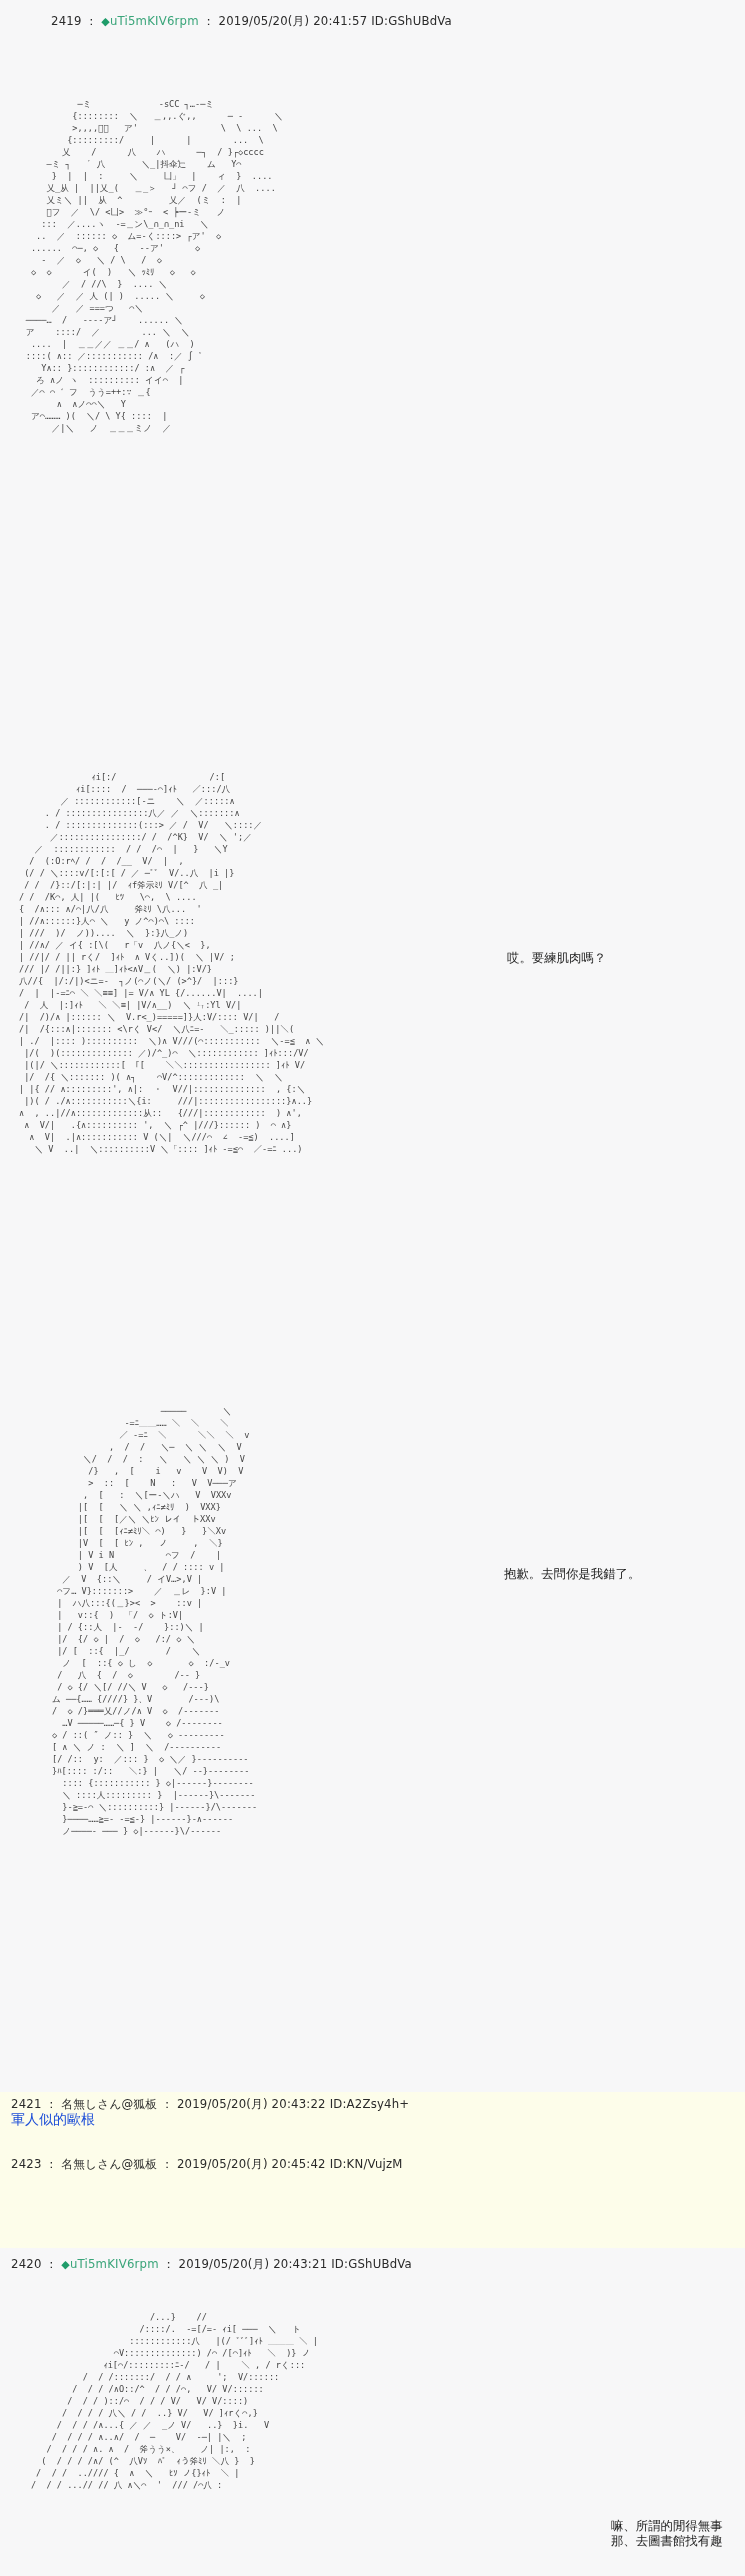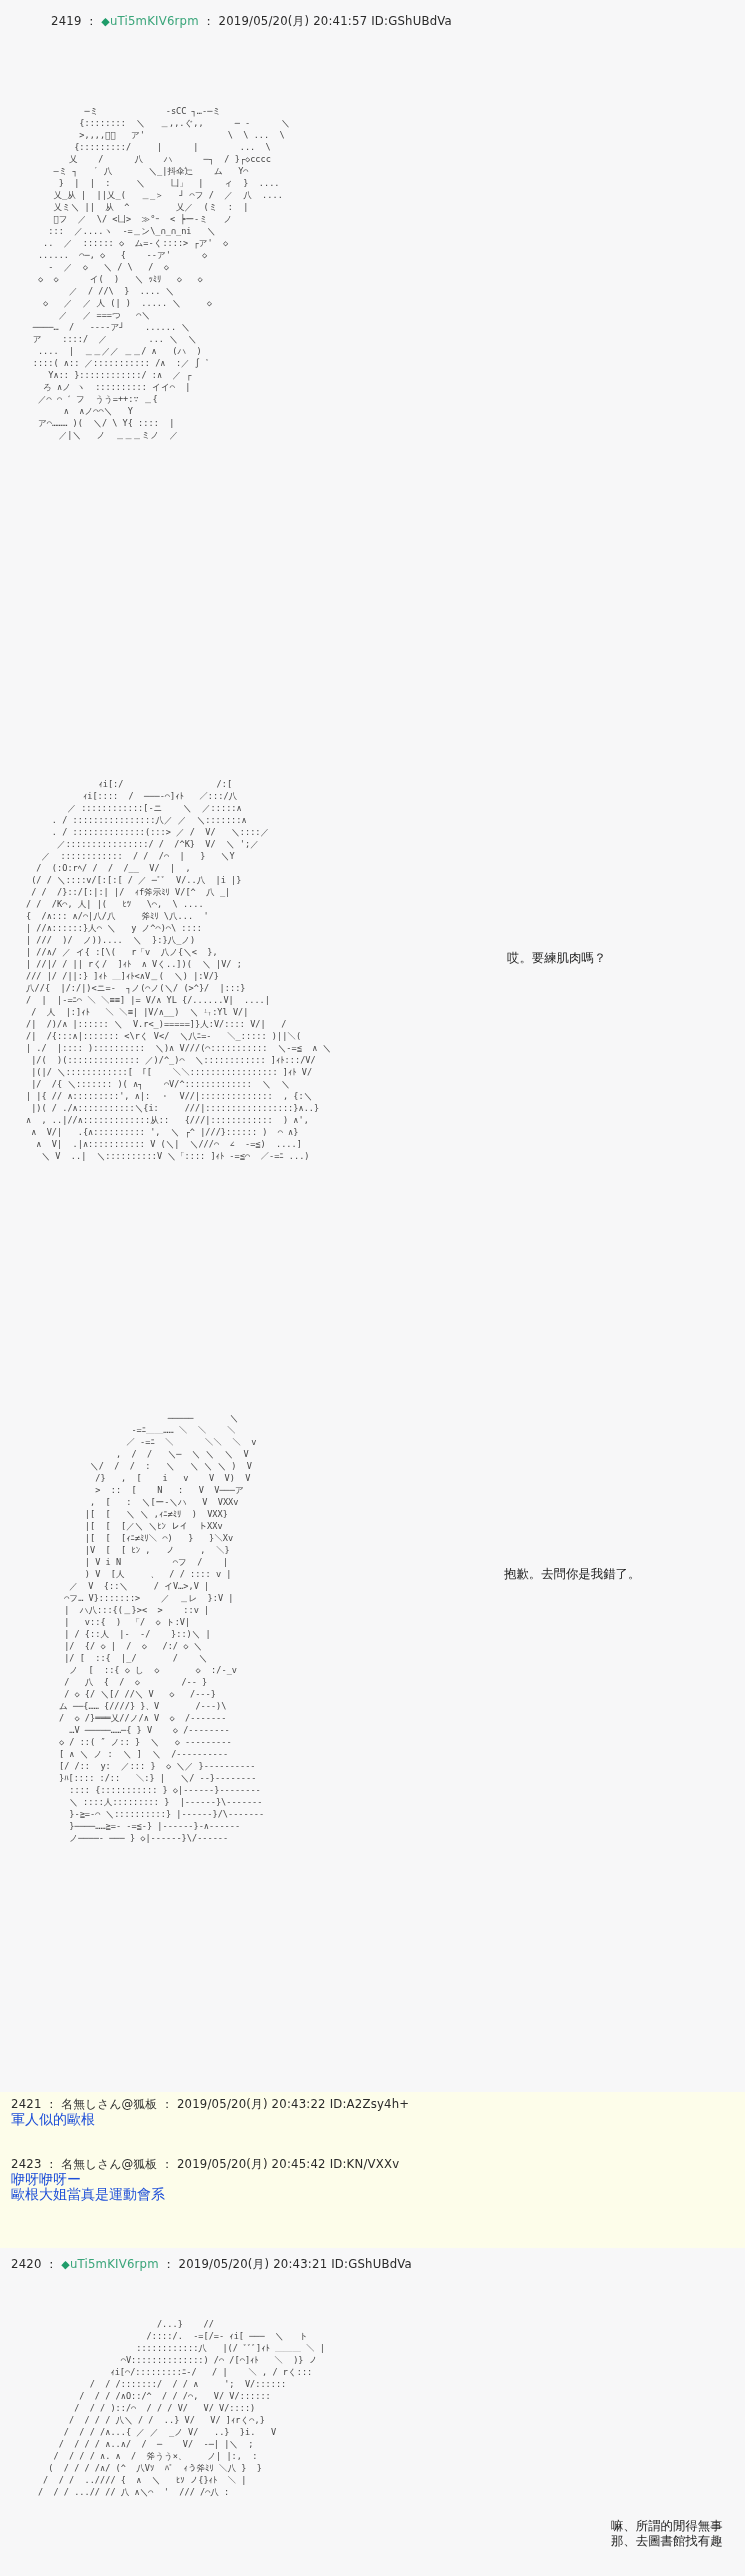--- a/index.html
+++ b/index.html
@@ -20,21 +20,21 @@
   }
   .trip-diamond { color: #1f9c6a; font-size: 11px; }
   .trip { color: #3aa57a; }
   .aa {
     position: absolute;
     font-family: "DejaVu Sans Mono", monospace;
     font-size: 8.6px;
     line-height: 12px;
     white-space: pre;
     color: #444;
-    margin: 12px;
+    margin: 5px;
   }
   .dialogue {
     position: absolute;
     font-size: 12.4px;
     line-height: 14.8px;
     color: #1e1e1e;
     white-space: pre;
   }
   .reply-band {
     position: absolute; left: 0; width: 745px;
@@ -173,24 +173,22 @@
     </div>
     <div class="reply-body">軍人似的歐根</div>
   </div>
   <div class="reply" style="top:65px;">
     <div class="post-header">
       <span>2423</span>
       <span>：</span>
       <span>名無しさん@狐板</span>
       <span>：</span>
       <span>2019/05/20(月) 20:45:42</span>
-      <span>ID:KN/VXXv</span>
+      <span>ID:KN/VujzM</span>
     </div>
-    <div class="reply-body">咿呀咿呀ー
-歐根大姐當真是運動會系</div>
   </div>
 </div>
 
 <div class="post" style="top:2248px; height:328px;padding-left:43px;">
   <div class="post-header" style="top:9.3px;">
     <span>2420</span>
     <span>：</span>
     <span class="trip-diamond">◆</span><span class="trip">uTi5mKIV6rpm</span>
     <span>：</span>
     <span>2019/05/20(月) 20:43:21</span>

